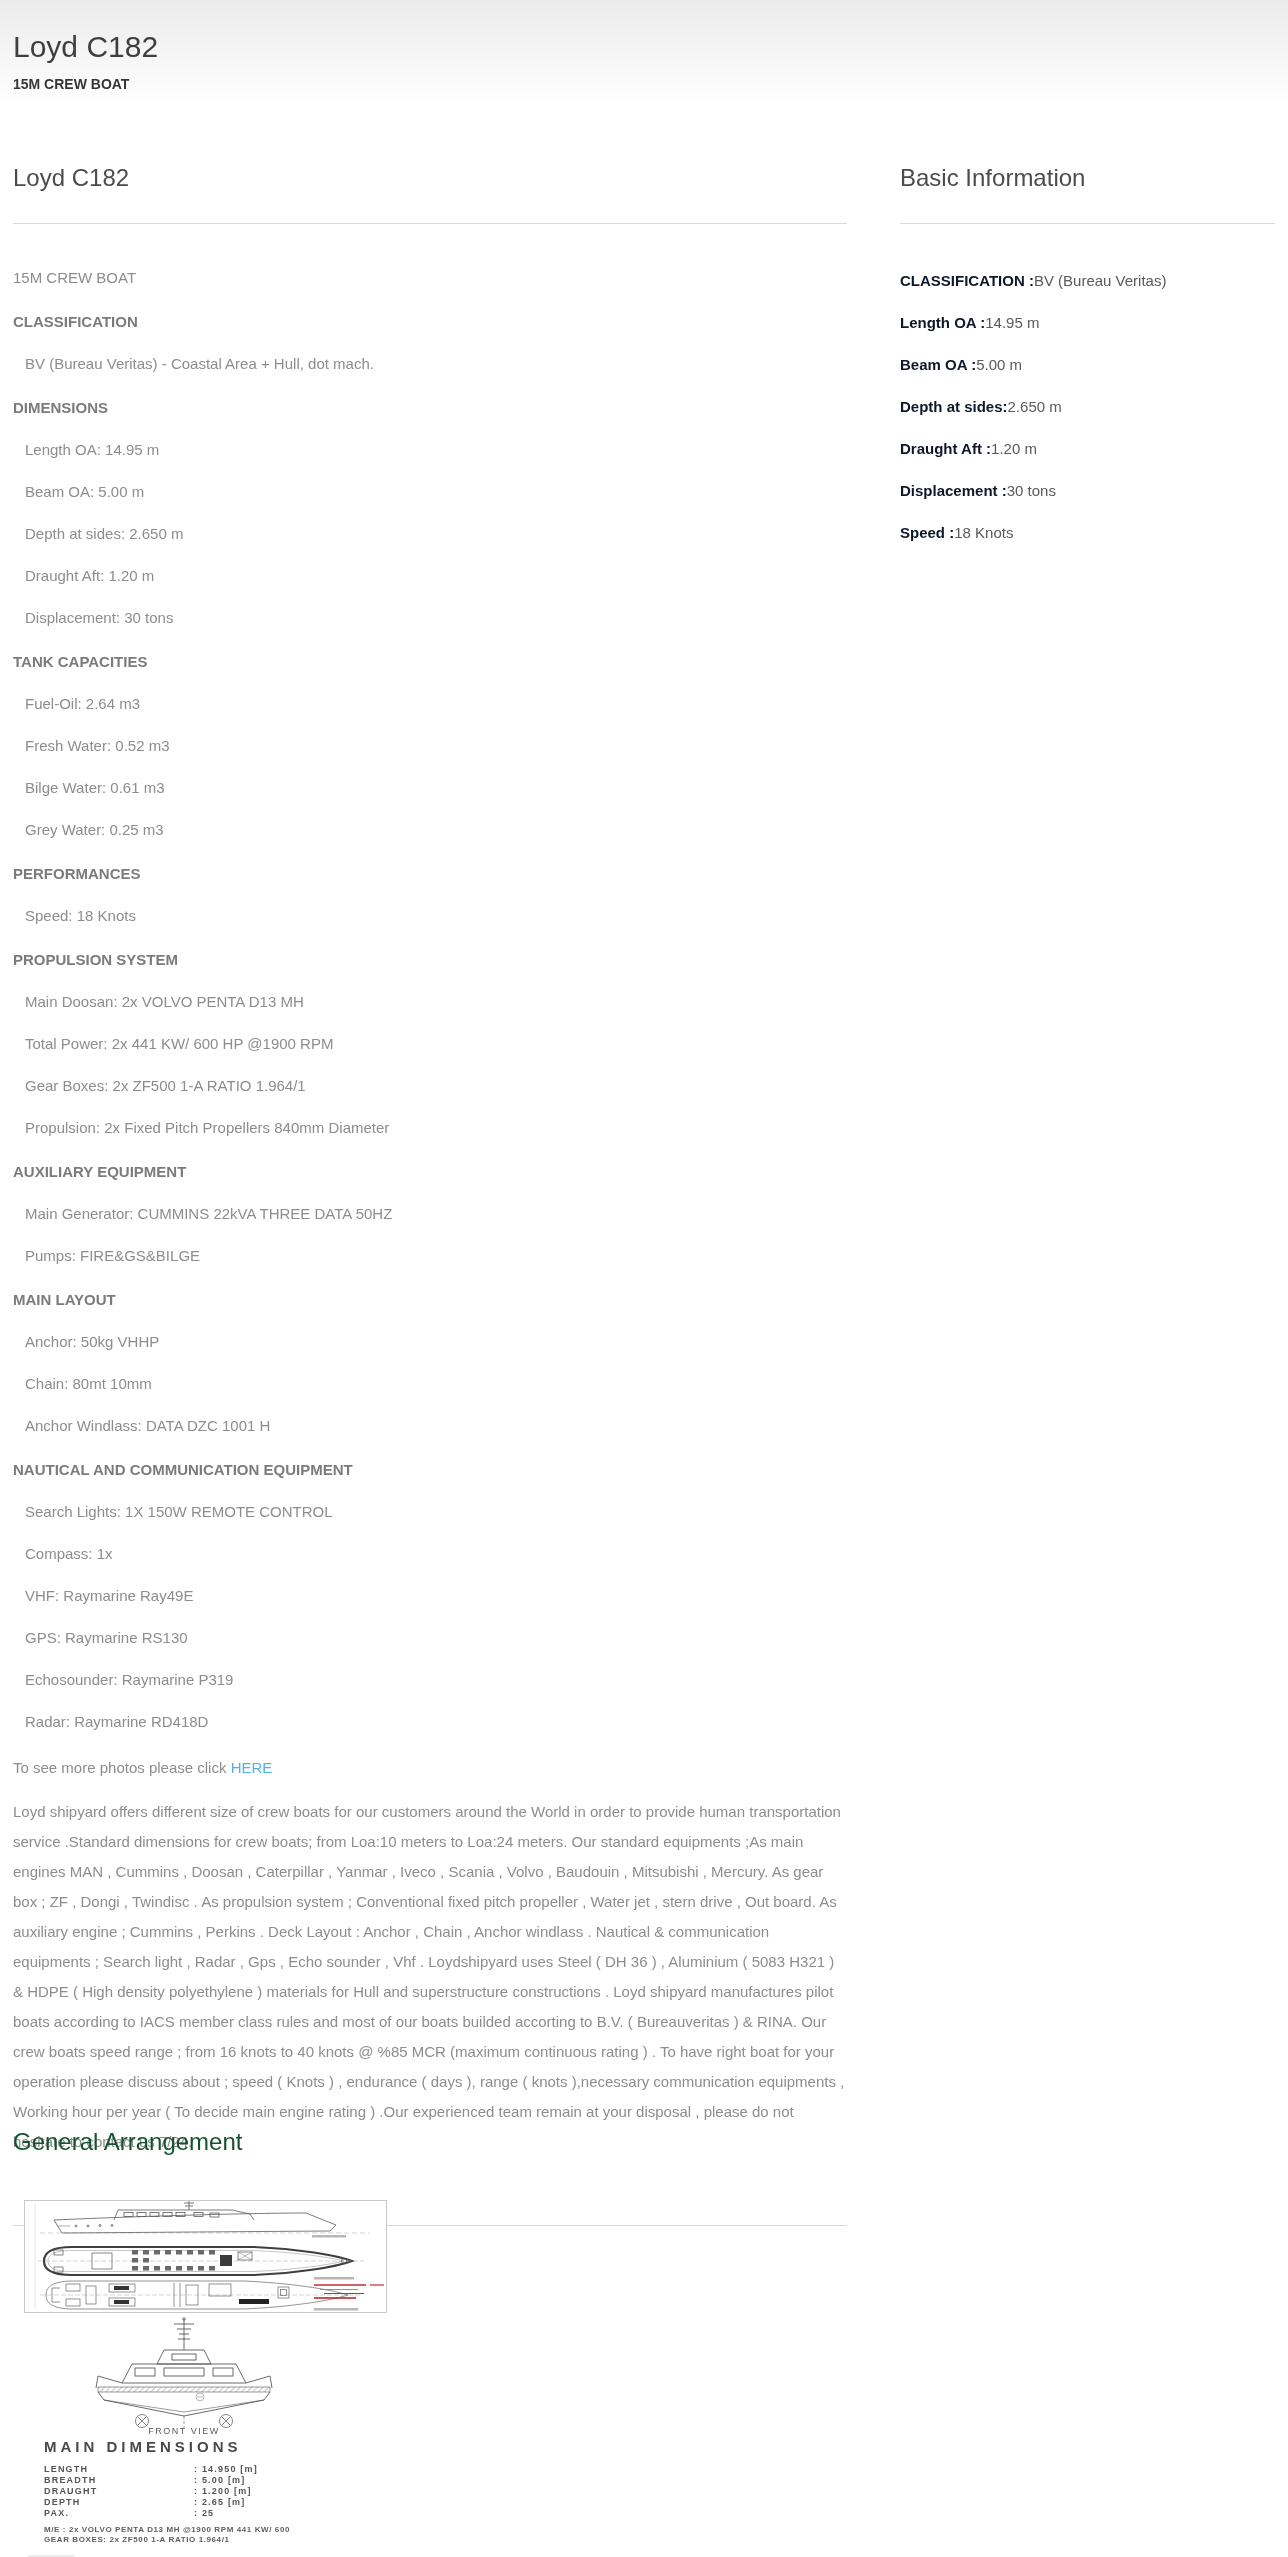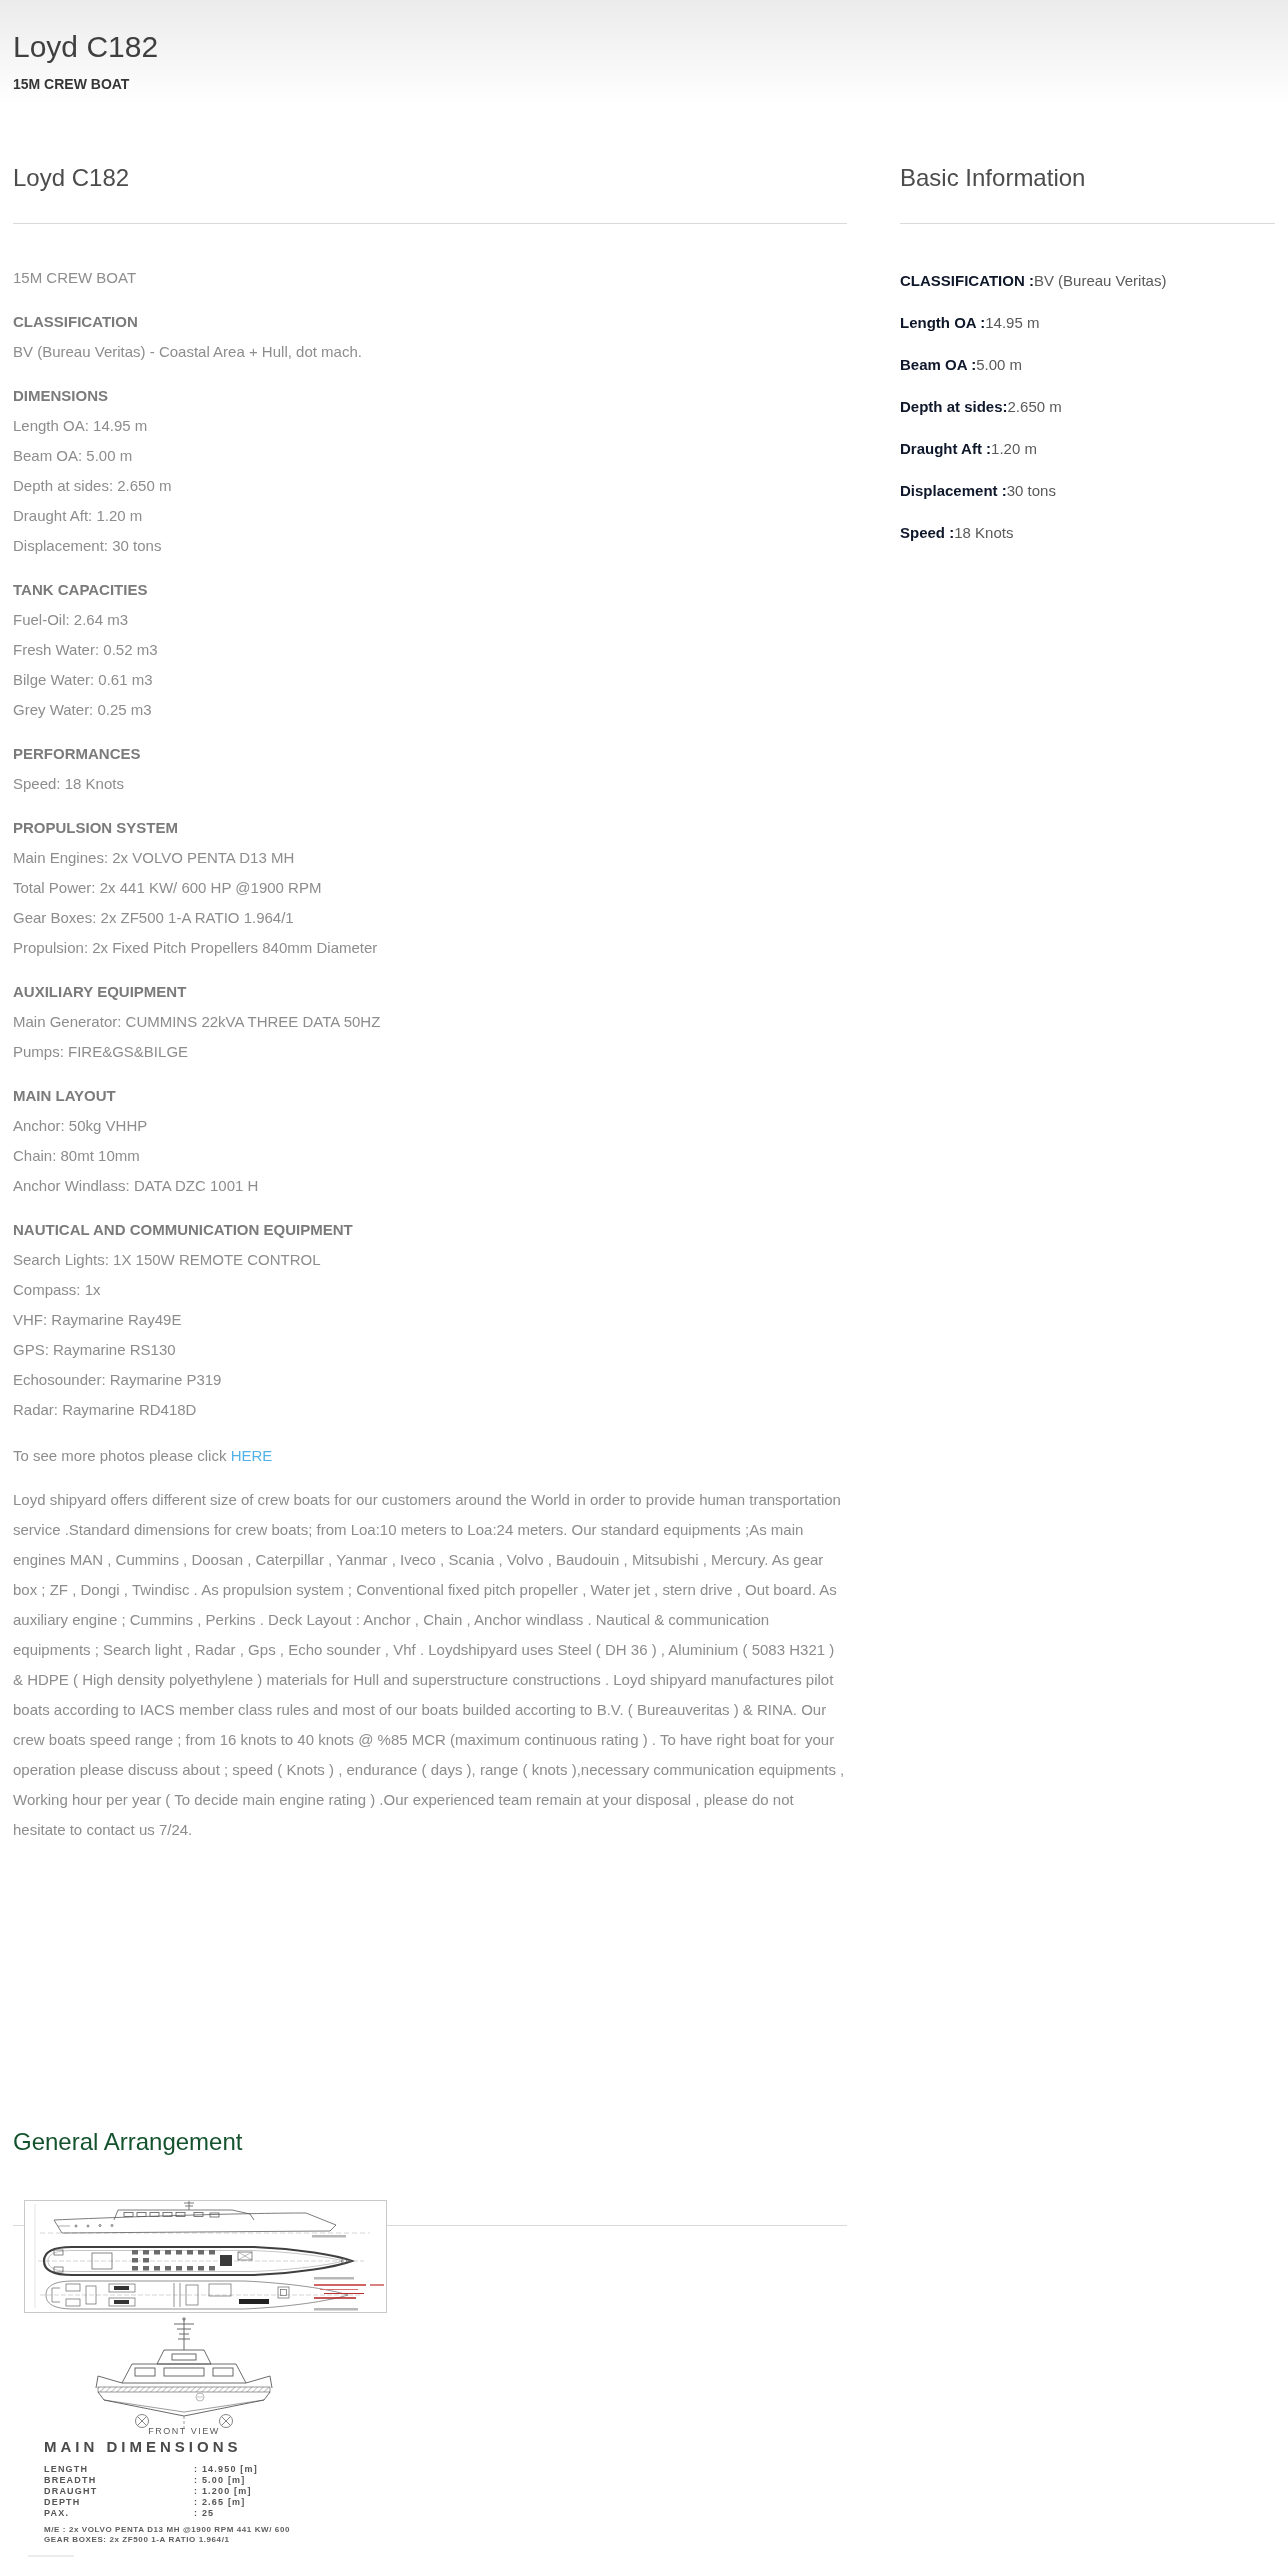--- a/index.html
+++ b/index.html
@@ -12,21 +12,21 @@
   .page-subtitle{position:absolute;top:76px;left:13px;font-size:14px;font-weight:bold;color:#363636;}
 
   .col-main{position:absolute;left:13px;top:163px;width:834px;}
   .col-side{position:absolute;left:900px;top:163px;width:375px;}
 
   .h2{font-size:24px;font-weight:400;color:#4c4c4c;margin:0;line-height:30px;
       padding-bottom:30px;border-bottom:1px solid #dadada;}
 
   .intro{margin:39px 0 0;font-size:15px;line-height:30px;color:#8d8d8d;}
   .s-head{margin:14px 0 0;font-size:15px;line-height:30px;font-weight:bold;color:#7b7b7b;}
-  .s-line{margin:0;font-size:15px;line-height:30px;color:#8d8d8d;}
+  .s-line{margin:12px;font-size:15px;line-height:30px;color:#8d8d8d;}
   .photos{margin:16px 0 0;font-size:15px;line-height:30px;color:#8d8d8d;}
   .photos a{color:#52b2e8;text-decoration:none;cursor:pointer;}
   .desc{margin:14px 0 0;font-size:15px;line-height:30px;color:#8d8d8d;}
 
   .bi-row{margin:13px 0 0;font-size:15px;line-height:29px;}
   .bi-row.first{margin-top:42px;}
   .bi-label{font-weight:bold;color:#0f172a;}
   .bi-value{color:#5a5a5a;}
 
   .ga-h2{position:absolute;left:13px;top:2095px;width:834px;font-size:24px;font-weight:400;
@@ -70,21 +70,21 @@
     <p class="s-head">TANK CAPACITIES</p>
     <p class="s-line">Fuel-Oil: 2.64 m3</p>
     <p class="s-line">Fresh Water: 0.52 m3</p>
     <p class="s-line">Bilge Water: 0.61 m3</p>
     <p class="s-line">Grey Water: 0.25 m3</p>
 
     <p class="s-head">PERFORMANCES</p>
     <p class="s-line">Speed: 18 Knots</p>
 
     <p class="s-head">PROPULSION SYSTEM</p>
-    <p class="s-line">Main Engines: 2x VOLVO PENTA D13 MH</p>
+    <p class="s-line">Main Doosan: 2x VOLVO PENTA D13 MH</p>
     <p class="s-line">Total Power: 2x 441 KW/ 600 HP @1900 RPM</p>
     <p class="s-line">Gear Boxes: 2x ZF500 1-A RATIO 1.964/1</p>
     <p class="s-line">Propulsion: 2x Fixed Pitch Propellers 840mm Diameter</p>
 
     <p class="s-head">AUXILIARY EQUIPMENT</p>
     <p class="s-line">Main Generator: CUMMINS 22kVA THREE DATA 50HZ</p>
     <p class="s-line">Pumps: FIRE&amp;GS&amp;BILGE</p>
 
     <p class="s-head">MAIN LAYOUT</p>
     <p class="s-line">Anchor: 50kg VHHP</p>

